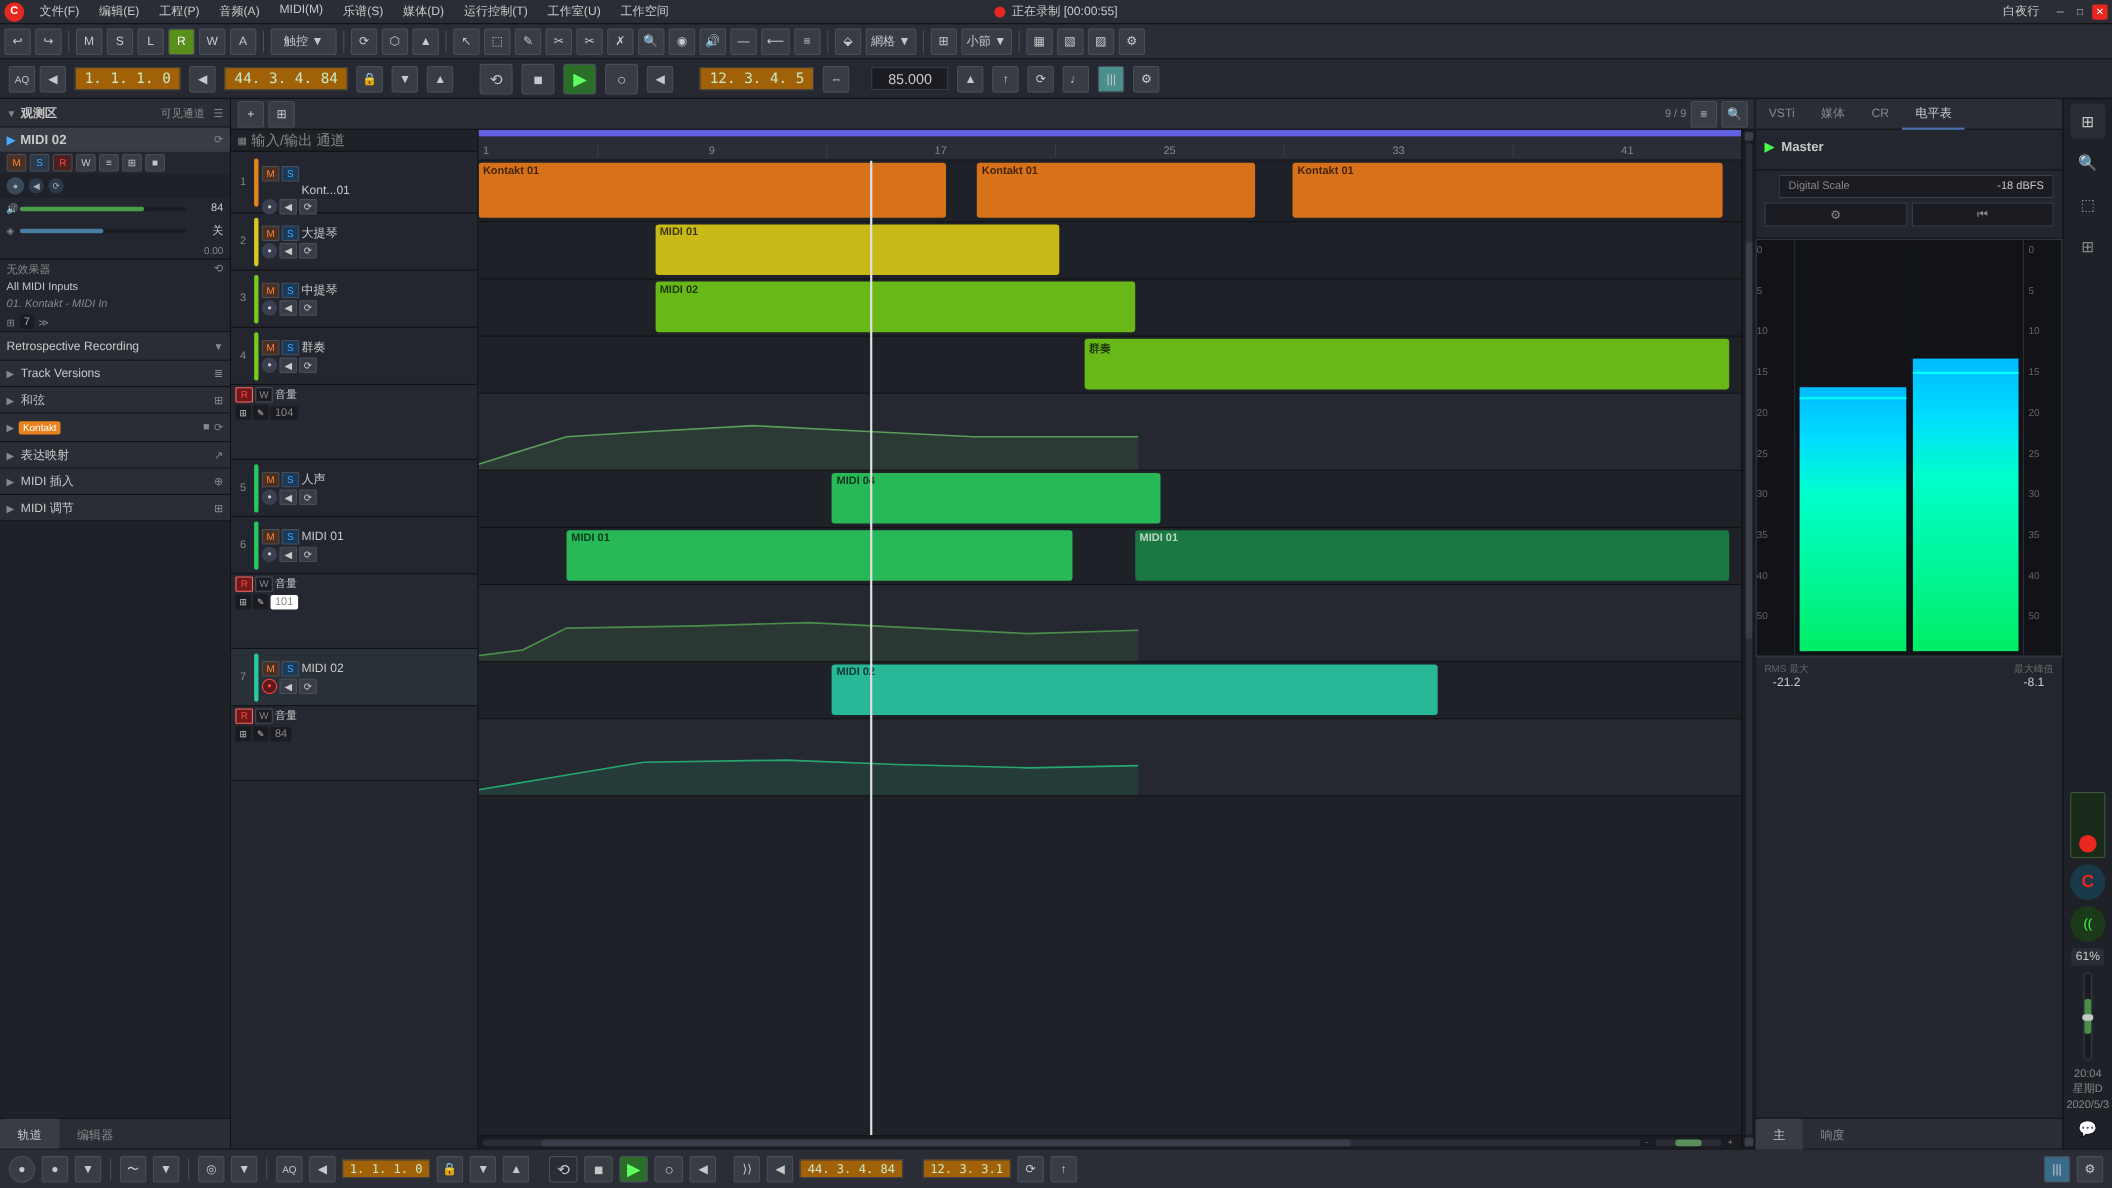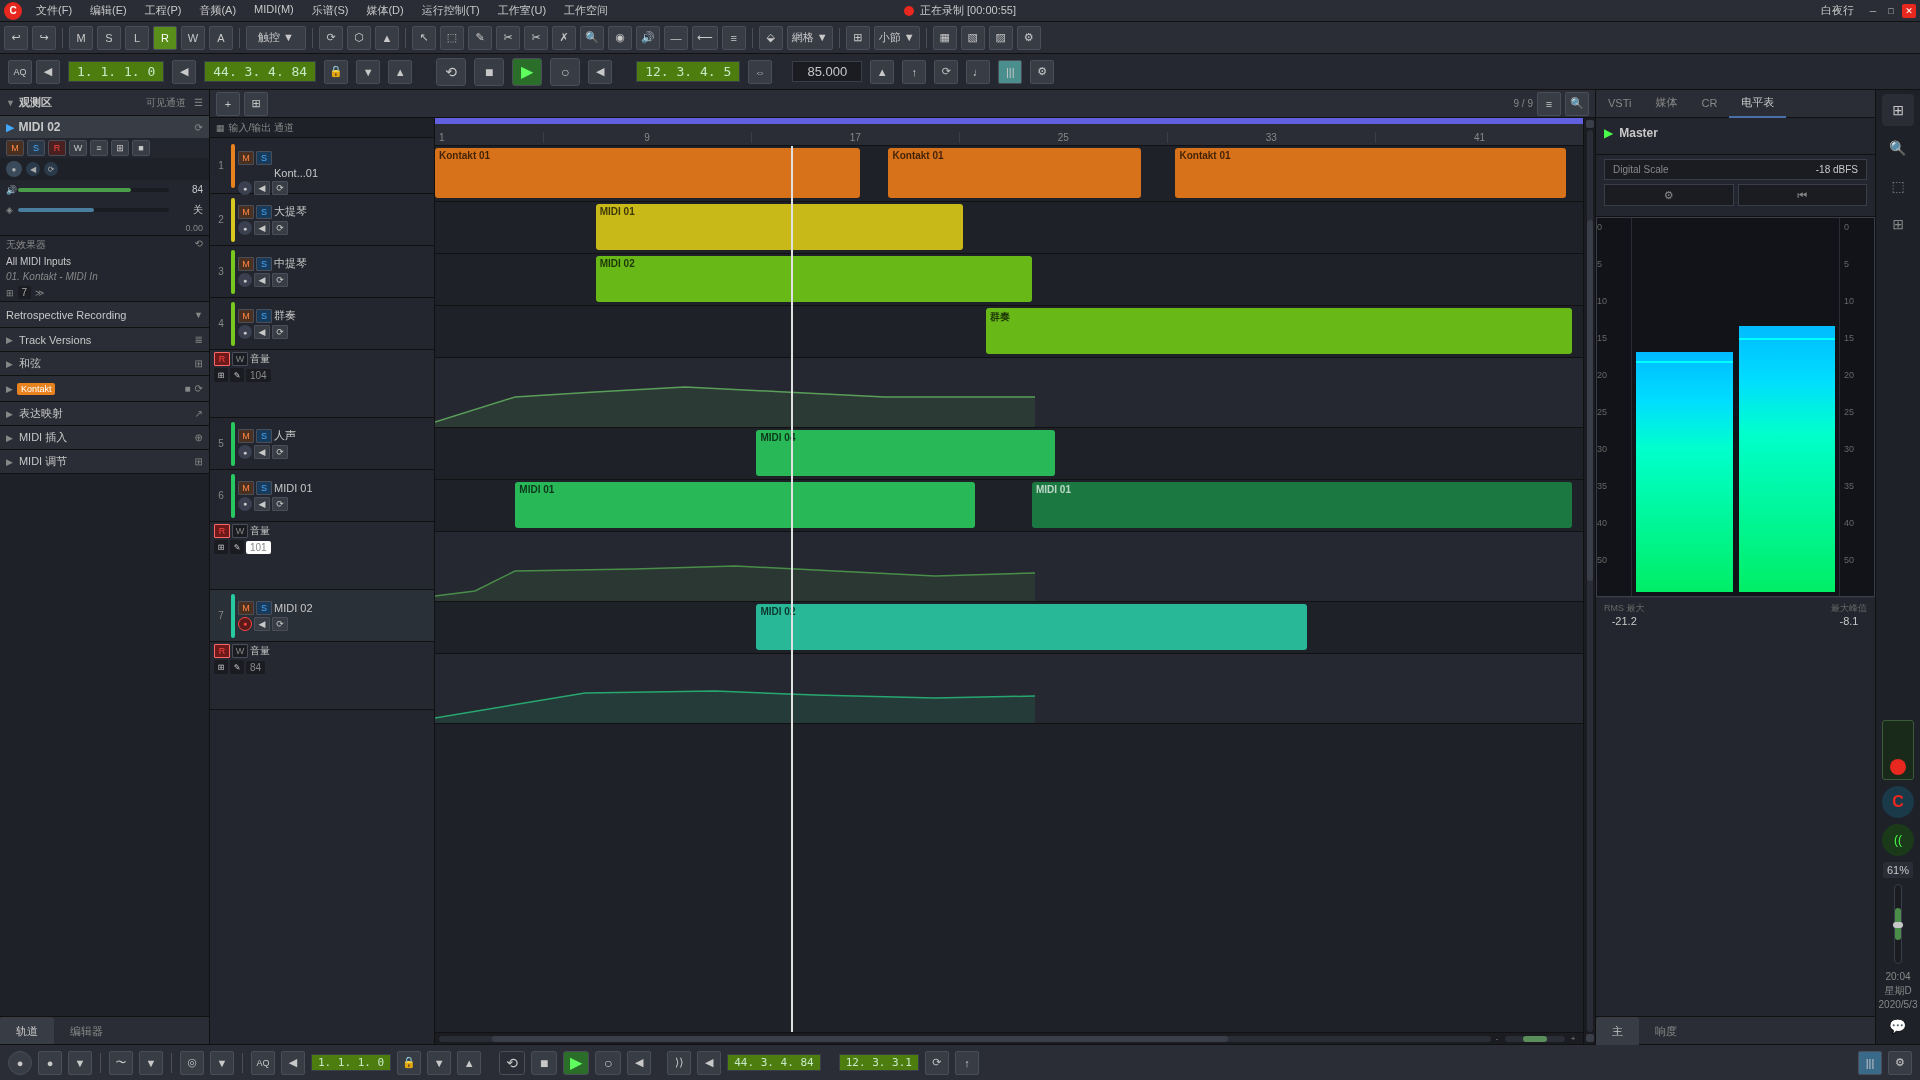--- a/index.html
+++ b/index.html
@@ -117,21 +117,21 @@
     .transport-bar {
       height: 36px;
       background: #252830;
       display: flex;
       align-items: center;
       padding: 0 8px;
       gap: 8px;
       border-bottom: 1px solid #111;
     }
     .transport-display {
-      background: #4d7c0f;
+      background: #a16207;
       border: 1px solid #3a3e48;
       padding: 2px 8px;
       font-family: monospace;
       font-size: 13px;
       color: #c8e8c8;
       min-width: 80px;
       text-align: center;
     }
     .transport-btn {
       width: 30px;
@@ -476,20 +476,21 @@
     .play-icon-small { color: #4aff4a; font-size: 12px; }
     .master-label { font-size: 12px; color: #c8c8c8; font-weight: bold; }
     .digital-scale-row {
       display: flex;
       align-items: flex-end;
       justify-content: space-between;
       background: #1a1c22;
       border: 1px solid #3a3e48;
       padding: 4px 8px;
       margin-bottom: 4px;
+      margin-left: 13px;
     }
     .ds-label { font-size: 10px; color: #888; }
     .ds-value { font-size: 10px; color: #c8c8c8; }
     .meter-controls {
       display: flex;
       gap: 4px;
       margin-bottom: 6px;
     }
     .m-ctrl-btn {
       flex: 1;
@@ -622,21 +623,21 @@
     ::-webkit-scrollbar-thumb { background: #3a3e48; border-radius: 3px; }
 
     .input-output-header {
       height: 20px;
       background: #1e2228;
       display: flex;
       align-items: center;
       padding: 0 6px;
       border-bottom: 1px solid #111;
     }
-    .io-label { font-size: 10px; color: #888; }
+    .io-label { font-size: 13px; color: #888; }
   </style>
 </head>
 <body>
 
 <div class="menu-bar">
   <div class="logo">
     <span>C</span>
   </div>
   <div class="menu-items">
     <span class="menu-item">文件(F)</span>

